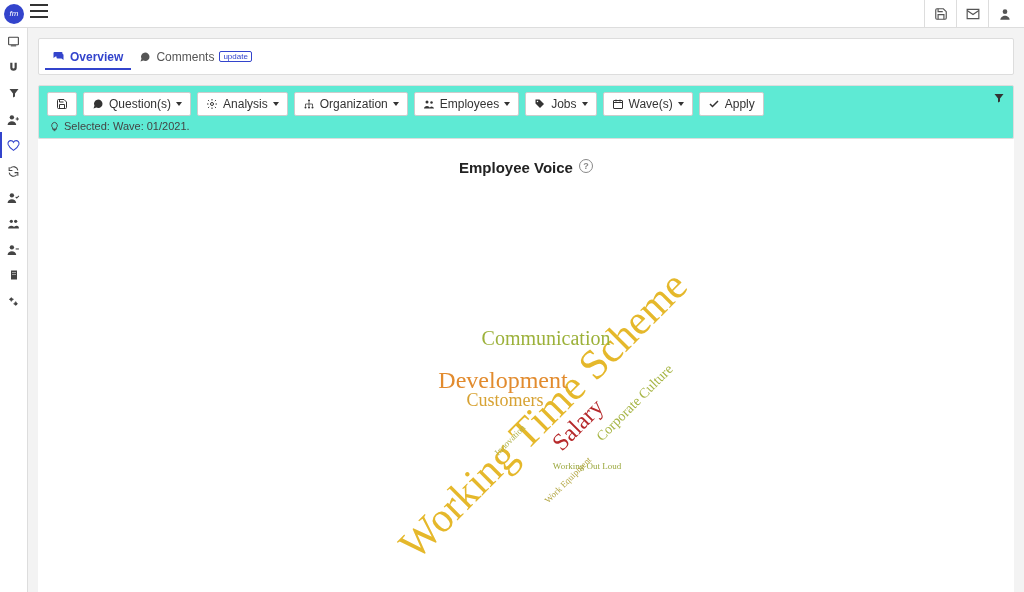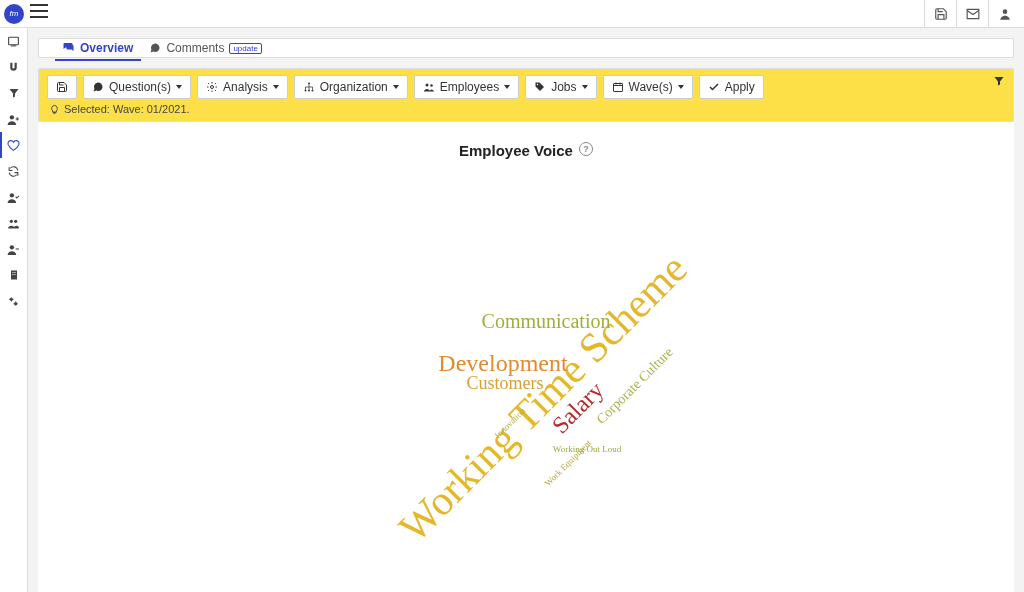--- a/index.html
+++ b/index.html
@@ -16,26 +16,26 @@
   .topbar-btn { width:32px; height:28px; display:flex; align-items:center; justify-content:center; border-left:1px solid #ddd; cursor:pointer; font-size:13px; color:#555;}
   
   
   .sidenav { position:absolute; left:0; top:28px; width:28px; bottom:0; background:#fff; border-right:1px solid #ddd; }
   .sidenav-item { height:26px; display:flex; align-items:center; justify-content:center; cursor:pointer; color:#444; font-size:12px; position:relative; }
   .sidenav-item.active { color:#3344cc; }
   .sidenav-item.active::before { content:''; position:absolute; left:0; top:0; bottom:0; width:2px; background:#3344cc; }
   
   
   .content { position:absolute; left:28px; right:0; top:28px; bottom:0; padding:10px; overflow:hidden; }
-  .tabs-card { background:#fff; border:1px solid #ddd; border-radius:2px; display:flex; align-items:center; padding:0 16px; height:20px; margin-bottom:10px; }
+  .tabs-card { background:#fff; border:1px solid #ddd; border-radius:2px; display:flex; align-items:center; padding:0 6px; height:37px; margin-bottom:10px; }
   .tab { display:flex; align-items:center; gap:5px; padding:0 8px; height:24px; cursor:pointer; font-size:12px; color:#555; }
   .tab.active { color:#3344cc; border-bottom:2px solid #3344cc; font-weight:600; position:relative; top:1px; }
   .tab-badge { border:1px solid #3344cc; color:#3344cc; font-size:8px; padding:0 3px; border-radius:2px; }
   
-  .filters-card { background:#fde047; border:1px solid #ddd; border-radius:2px; padding:6px 8px 4px 8px; position:relative; }
+  .filters-card { background:#5eead4; border:1px solid #ddd; border-radius:2px; padding:6px 8px 4px 8px; position:relative; }
   .filters-row { display:flex; gap:6px; flex-wrap:wrap; }
   .fbtn { border:1px solid #ccc; background:#fff; padding:4px 8px; display:flex; align-items:center; gap:5px; cursor:pointer; font-size:12px; color:#333; border-radius:2px; }
   .caret-d { width:0; height:0; border-left:3px solid transparent; border-right:3px solid transparent; border-top:4px solid #333; }
   .filter-icon-right { position:absolute; right:8px; top:6px; cursor:pointer; color:#444; font-size:12px; }
   .selected-row { display:flex; align-items:center; gap:4px; font-size:11px; color:#444; padding:4px 2px 2px 2px; }
   
   
   .viz { background:#fff; margin-top:0; border:none; padding:10px 0; }
   .viz-title-wrap { text-align:center; margin: 10px 0 4px 0;}
   .viz-title { font-weight:700; font-size:15px; color:#222; display:inline-flex; align-items:flex-start; gap:6px; }

